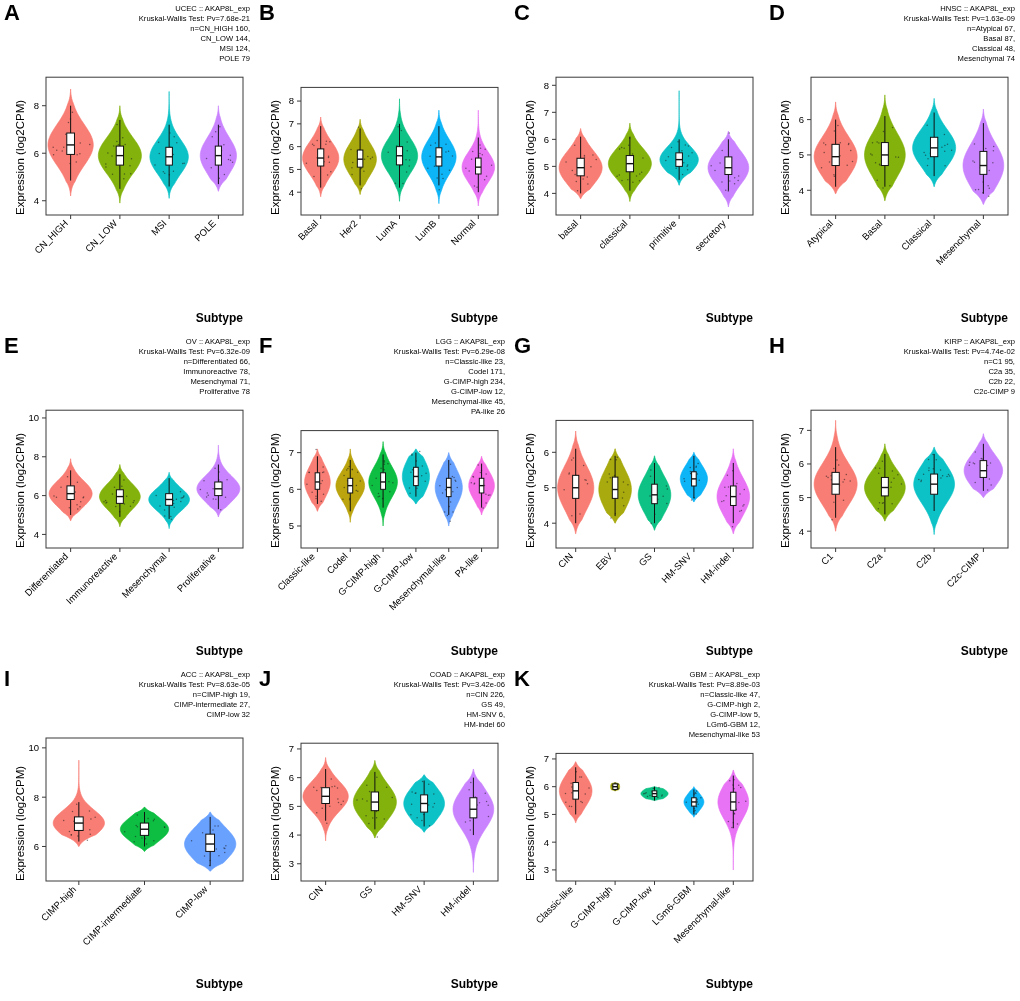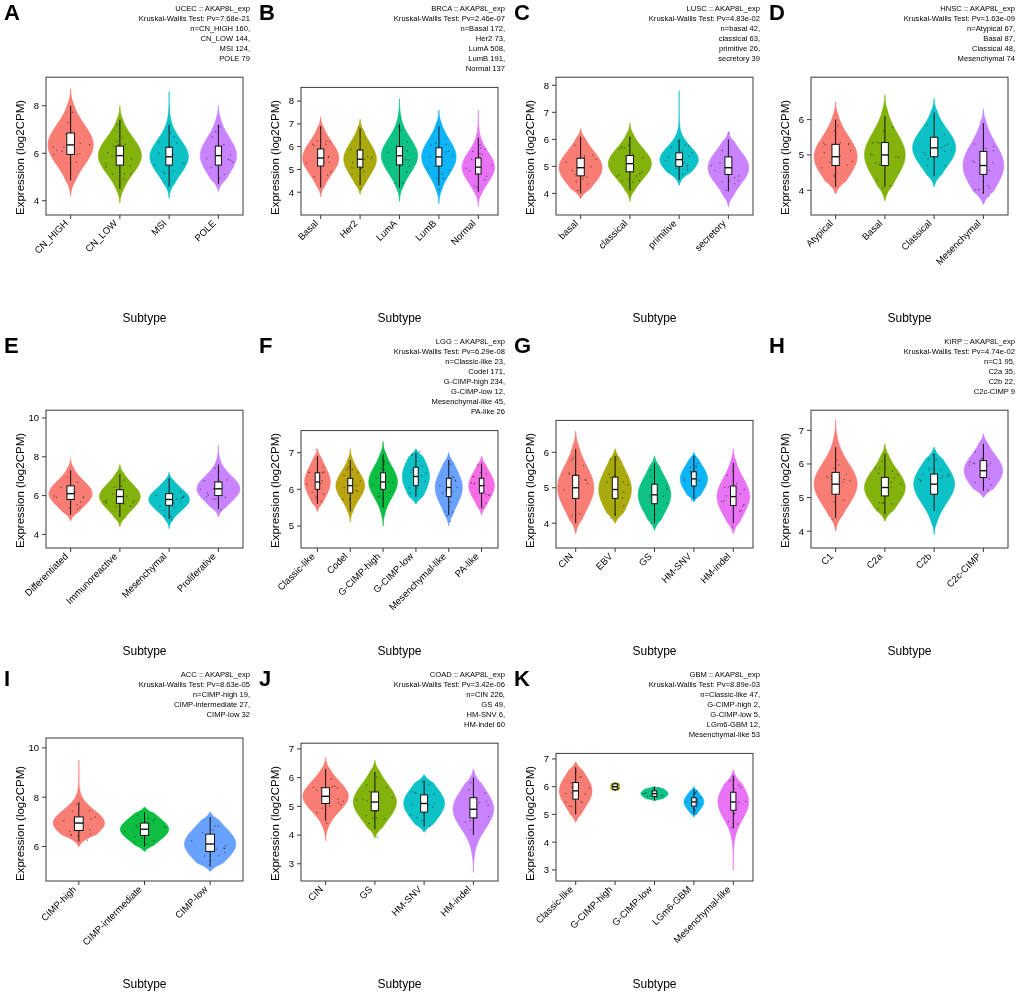--- a/index.html
+++ b/index.html
@@ -29,21 +29,22 @@
   .ylabel{
     position:absolute;
     font-size:11.5px;
     transform:rotate(-90deg);
     transform-origin:left top;
     white-space:nowrap;
   }
   .xlabel{
     position:absolute;
     font-size:12px;
-    text-align:center;
+    text-align:right;
+    font-weight:bold;
   }
   svg{display:block;}
   .tick-text{font-size:9.5px;font-family:"Liberation Sans",sans-serif;}
   .xtick-text{font-size:9.5px;font-family:"Liberation Sans",sans-serif;}
   .frame{fill:none;stroke:#3a3a3a;stroke-width:1;}
 </style>
 </head>
 <body>
 
 <div class="grid" id="grid">
@@ -150,27 +151,20 @@
         <rect x="215.29391999999999" y="146.09999999999997" width="6.162160000000001" height="19.006896551724168" fill="#ffffff" stroke="#111" stroke-width="1"></rect>
         <line x1="215.29391999999999" y1="155.60344827586204" x2="221.45608000000001" y2="155.60344827586204" stroke="#111" stroke-width="1.4"></line>
         <line x1="218.375" y1="215" x2="218.375" y2="219" stroke="#3a3a3a" stroke-width="1"></line>
         <text x="216.375" y="224" class="xtick-text" fill="#000" text-anchor="end" transform="rotate(-45 216.375 224)">POLE</text>
       </svg>
       <div class="ylabel" style="left: 14px; top: 215px; width: 137.8px;">Expression (log2CPM)</div>
       <div class="xlabel" style="left: 46px; width: 197px; top: 311px;">Subtype</div>
     </div>
     <div class="panel">
       <div class="panel-letter">B</div>
-      <div class="panel-caption">BRCA :: AKAP8L_exp
-Kruskal-Wallis Test: Pv=2.46e-07
-n=Basal 172,
-Her2 73,
-LumA 508,
-LumB 191,
-Normal 137</div>
       <svg width="255" height="333">
         <rect x="46" y="87.39999999999999" width="197" height="127.60000000000001" class="frame"></rect>
         <line x1="42" y1="192.21428571428572" x2="46" y2="192.21428571428572" stroke="#3a3a3a" stroke-width="1"></line>
         <text x="39" y="195.61428571428573" text-anchor="end" class="tick-text" fill="#000">4</text>
         <line x1="42" y1="169.42857142857142" x2="46" y2="169.42857142857142" stroke="#3a3a3a" stroke-width="1"></line>
         <text x="39" y="172.82857142857142" text-anchor="end" class="tick-text" fill="#000">5</text>
         <line x1="42" y1="146.64285714285714" x2="46" y2="146.64285714285714" stroke="#3a3a3a" stroke-width="1"></line>
         <text x="39" y="150.04285714285714" text-anchor="end" class="tick-text" fill="#000">6</text>
         <line x1="42" y1="123.85714285714285" x2="46" y2="123.85714285714285" stroke="#3a3a3a" stroke-width="1"></line>
         <text x="39" y="127.25714285714285" text-anchor="end" class="tick-text" fill="#000">7</text>
@@ -285,26 +279,20 @@
         <rect x="220.52702799999997" y="158.03571428571428" width="5.5459439999999995" height="15.950000000000017" fill="#ffffff" stroke="#111" stroke-width="1"></rect>
         <line x1="220.52702799999997" y1="167.15" x2="226.072972" y2="167.15" stroke="#111" stroke-width="1.4"></line>
         <line x1="223.29999999999998" y1="215" x2="223.29999999999998" y2="219" stroke="#3a3a3a" stroke-width="1"></line>
         <text x="221.29999999999998" y="224" class="xtick-text" fill="#000" text-anchor="end" transform="rotate(-45 221.29999999999998 224)">Normal</text>
       </svg>
       <div class="ylabel" style="left: 14px; top: 215px; width: 127.6px;">Expression (log2CPM)</div>
       <div class="xlabel" style="left: 46px; width: 197px; top: 311px;">Subtype</div>
     </div>
     <div class="panel">
       <div class="panel-letter">C</div>
-      <div class="panel-caption">LUSC :: AKAP8L_exp
-Kruskal-Wallis Test: Pv=4.83e-02
-n=basal 42,
-classical 63,
-primitive 26,
-secretory 39</div>
       <svg width="255" height="333">
         <rect x="46" y="77.19999999999999" width="197" height="137.8" class="frame"></rect>
         <line x1="42" y1="193.3843137254902" x2="46" y2="193.3843137254902" stroke="#3a3a3a" stroke-width="1"></line>
         <text x="39" y="196.7843137254902" text-anchor="end" class="tick-text" fill="#000">4</text>
         <line x1="42" y1="166.36470588235295" x2="46" y2="166.36470588235295" stroke="#3a3a3a" stroke-width="1"></line>
         <text x="39" y="169.76470588235296" text-anchor="end" class="tick-text" fill="#000">5</text>
         <line x1="42" y1="139.34509803921569" x2="46" y2="139.34509803921569" stroke="#3a3a3a" stroke-width="1"></line>
         <text x="39" y="142.7450980392157" text-anchor="end" class="tick-text" fill="#000">6</text>
         <line x1="42" y1="112.32549019607843" x2="46" y2="112.32549019607843" stroke="#3a3a3a" stroke-width="1"></line>
         <text x="39" y="115.72549019607844" text-anchor="end" class="tick-text" fill="#000">7</text>
@@ -505,20 +493,26 @@
         <rect x="214.908785" y="151.4" width="6.932430000000001" height="22.96666666666664" fill="#ffffff" stroke="#111" stroke-width="1"></rect>
         <line x1="214.908785" y1="165.53333333333333" x2="221.841215" y2="165.53333333333333" stroke="#111" stroke-width="1.4"></line>
         <line x1="218.375" y1="215" x2="218.375" y2="219" stroke="#3a3a3a" stroke-width="1"></line>
         <text x="216.375" y="224" class="xtick-text" fill="#000" text-anchor="end" transform="rotate(-45 216.375 224)">Mesenchymal</text>
       </svg>
       <div class="ylabel" style="left: 14px; top: 215px; width: 137.8px;">Expression (log2CPM)</div>
       <div class="xlabel" style="left: 46px; width: 197px; top: 311px;">Subtype</div>
     </div>
     <div class="panel">
       <div class="panel-letter">E</div>
+      <div class="panel-caption">OV :: AKAP8L_exp
+Kruskal-Wallis Test: Pv=6.32e-09
+n=Differentiated 66,
+Immunoreactive 78,
+Mesenchymal 71,
+Proliferative 78</div>
       <svg width="255" height="333">
         <rect x="46" y="77.19999999999999" width="197" height="137.8" class="frame"></rect>
         <line x1="42" y1="201.41408450704225" x2="46" y2="201.41408450704225" stroke="#3a3a3a" stroke-width="1"></line>
         <text x="39" y="204.81408450704225" text-anchor="end" class="tick-text" fill="#000">4</text>
         <line x1="42" y1="162.59718309859153" x2="46" y2="162.59718309859153" stroke="#3a3a3a" stroke-width="1"></line>
         <text x="39" y="165.99718309859153" text-anchor="end" class="tick-text" fill="#000">6</text>
         <line x1="42" y1="123.78028169014084" x2="46" y2="123.78028169014084" stroke="#3a3a3a" stroke-width="1"></line>
         <text x="39" y="127.18028169014084" text-anchor="end" class="tick-text" fill="#000">8</text>
         <line x1="42" y1="84.96338028169012" x2="46" y2="84.96338028169012" stroke="#3a3a3a" stroke-width="1"></line>
         <text x="39" y="88.36338028169013" text-anchor="end" class="tick-text" fill="#000">10</text>

